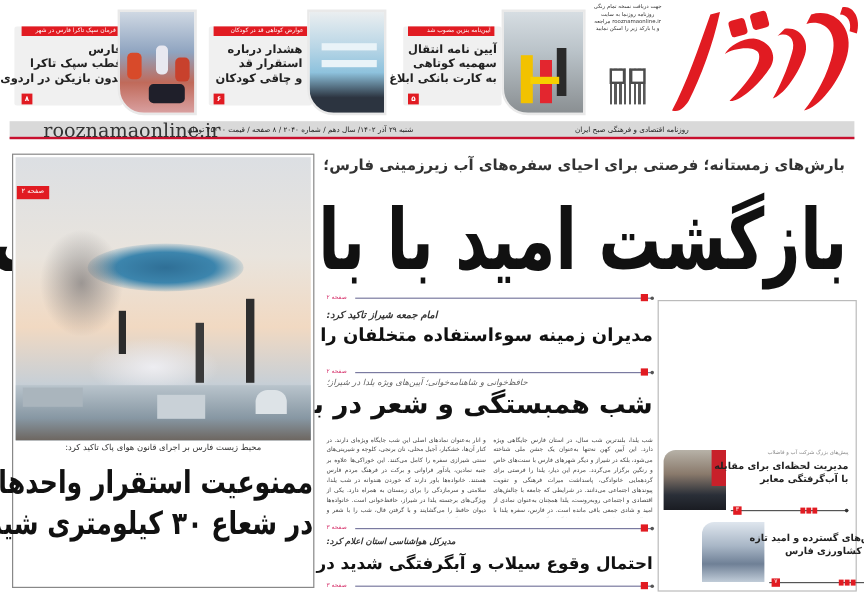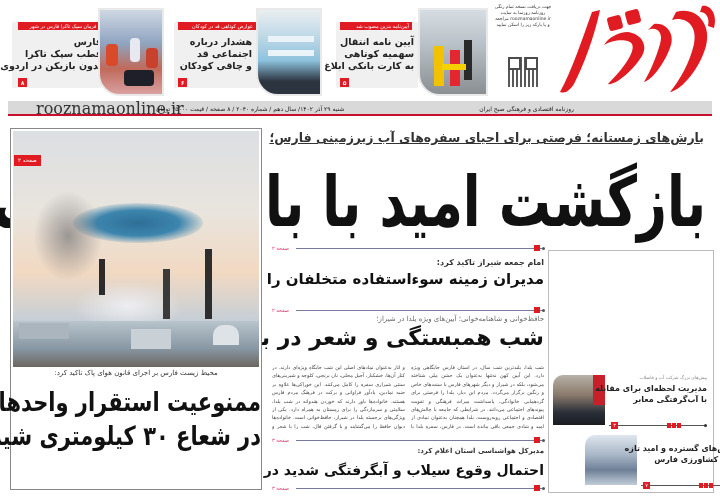--- a/index.html
+++ b/index.html
@@ -30,30 +30,30 @@
   .logo { position: absolute; left: 552px; top: 0; width: 168px; height: 98px; }
 
   
   .strip { position: absolute; left: 8px; top: 101px; width: 704px; height: 15px; background: #d9d9d9; border-bottom: 2px solid #c8102e; }
   .strip span { position: absolute; top: 0; font-size: 6px; line-height: 15px; color: #222; white-space: nowrap; }
   .strip .site { left: 28px; font-family: "DejaVu Serif", serif; font-size: 16px; color: #333; }
   .strip .date { left: 148px; direction: rtl; }
   .strip .desc { right: 138px; direction: rtl; }
 
   
-  .kicker { position: absolute; right: 16px; top: 130px; width: 420px; direction: rtl; text-align: right; font-size: 12.5px; font-weight: bold; color: #333; white-space: nowrap; text-decoration: underline; }
+  .kicker { position: absolute; right: 16px; top: 130px; width: 420px; direction: rtl; text-align: right; font-size: 12.5px; font-weight: bold; color: #333; white-space: nowrap; }
   .headline { position: absolute; right: 14px; top: 150px; width: 440px; direction: rtl; text-align: right; font-size: 52px; line-height: 76px; font-weight: 900; letter-spacing: -1px; white-space: nowrap; color: #111; transform: scaleY(1.35); transform-origin: top right; }
 
   
   .divider { position: absolute; height: 1px; background: #7a7aa0; }
   .divider .mark { position: absolute; right: 4px; top: -3px; width: 6px; height: 6px; background: #e11b22; }
   .divider .dot { position: absolute; right: -1px; top: -1px; width: 3px; height: 3px; background: #555; border-radius: 50%; }
   .pageref { position: absolute; font-size: 5px; color: #d6336c; direction: rtl; white-space: nowrap; }
 
-  .subkick { position: absolute; direction: rtl; text-align: right; font-size: 8px; font-weight: bold; color: #333; white-space: nowrap; }
+  .subkick { position: absolute; direction: rtl; text-align: left; font-size: 8px; font-weight: bold; color: #333; white-space: nowrap; font-style: italic; }
   .subhead { position: absolute; direction: rtl; text-align: center; font-weight: bold; color: #111; white-space: nowrap; }
 
   .bodytext { position: absolute; left: 272px; top: 363px; width: 272px; height: 68px; direction: rtl; display: flex; gap: 6px; }
   .bodytext .col { flex: 1; font-size: 5px; line-height: 8.4px; color: #444; text-align: justify; overflow: hidden; }
 
   
   .sidebar { position: absolute; left: 548px; top: 250px; width: 166px; height: 243px; border: 1px solid #bbb; background: #fff; }
   .sbi { position: absolute; left: 4px; width: 158px; height: 58px; }
   .sbi .thumb { position: absolute; left: 0; top: 2px; width: 52px; height: 50px; border-radius: 10px 0 0 0; overflow: hidden; }
   .sbi .cap { position: absolute; right: 4px; top: 2px; font-size: 4.5px; color: #888; direction: rtl; white-space: nowrap; }
@@ -111,21 +111,21 @@
     <div class="abs" style="left:22px;top:54px;width:24px;height:6px;background:#f6d000;"></div>
   </div>
   <div class="pg" style="left:4px;">۵</div>
 </div>
 
 <div class="teaser" style="left:174px;width:150px;">
   <div class="panel" style="width:86px;"></div>
   <div class="ribbon" style="left:4px;width:78px;">عوارض کوتاهی قد در کودکان</div>
   <div class="title" style="right:72px;width:76px;">
     <div>هشدار درباره</div>
-    <div>اجتماعی قد</div>
+    <div>استقرار قد</div>
     <div>و چاقی کودکان</div>
   </div>
   <div class="photo" style="left:82px;width:66px;background:linear-gradient(180deg,#eaeef0 0%,#b9d6e6 35%,#8ec2dd 60%,#2c3440 85%);">
     <div class="abs" style="left:10px;top:26px;width:46px;height:6px;background:#e9f3f8;"></div>
     <div class="abs" style="left:10px;top:40px;width:46px;height:6px;background:#e9f3f8;"></div>
   </div>
   <div class="pg" style="left:4px;">۶</div>
 </div>
 
 <div class="teaser" style="left:12px;width:152px;">

